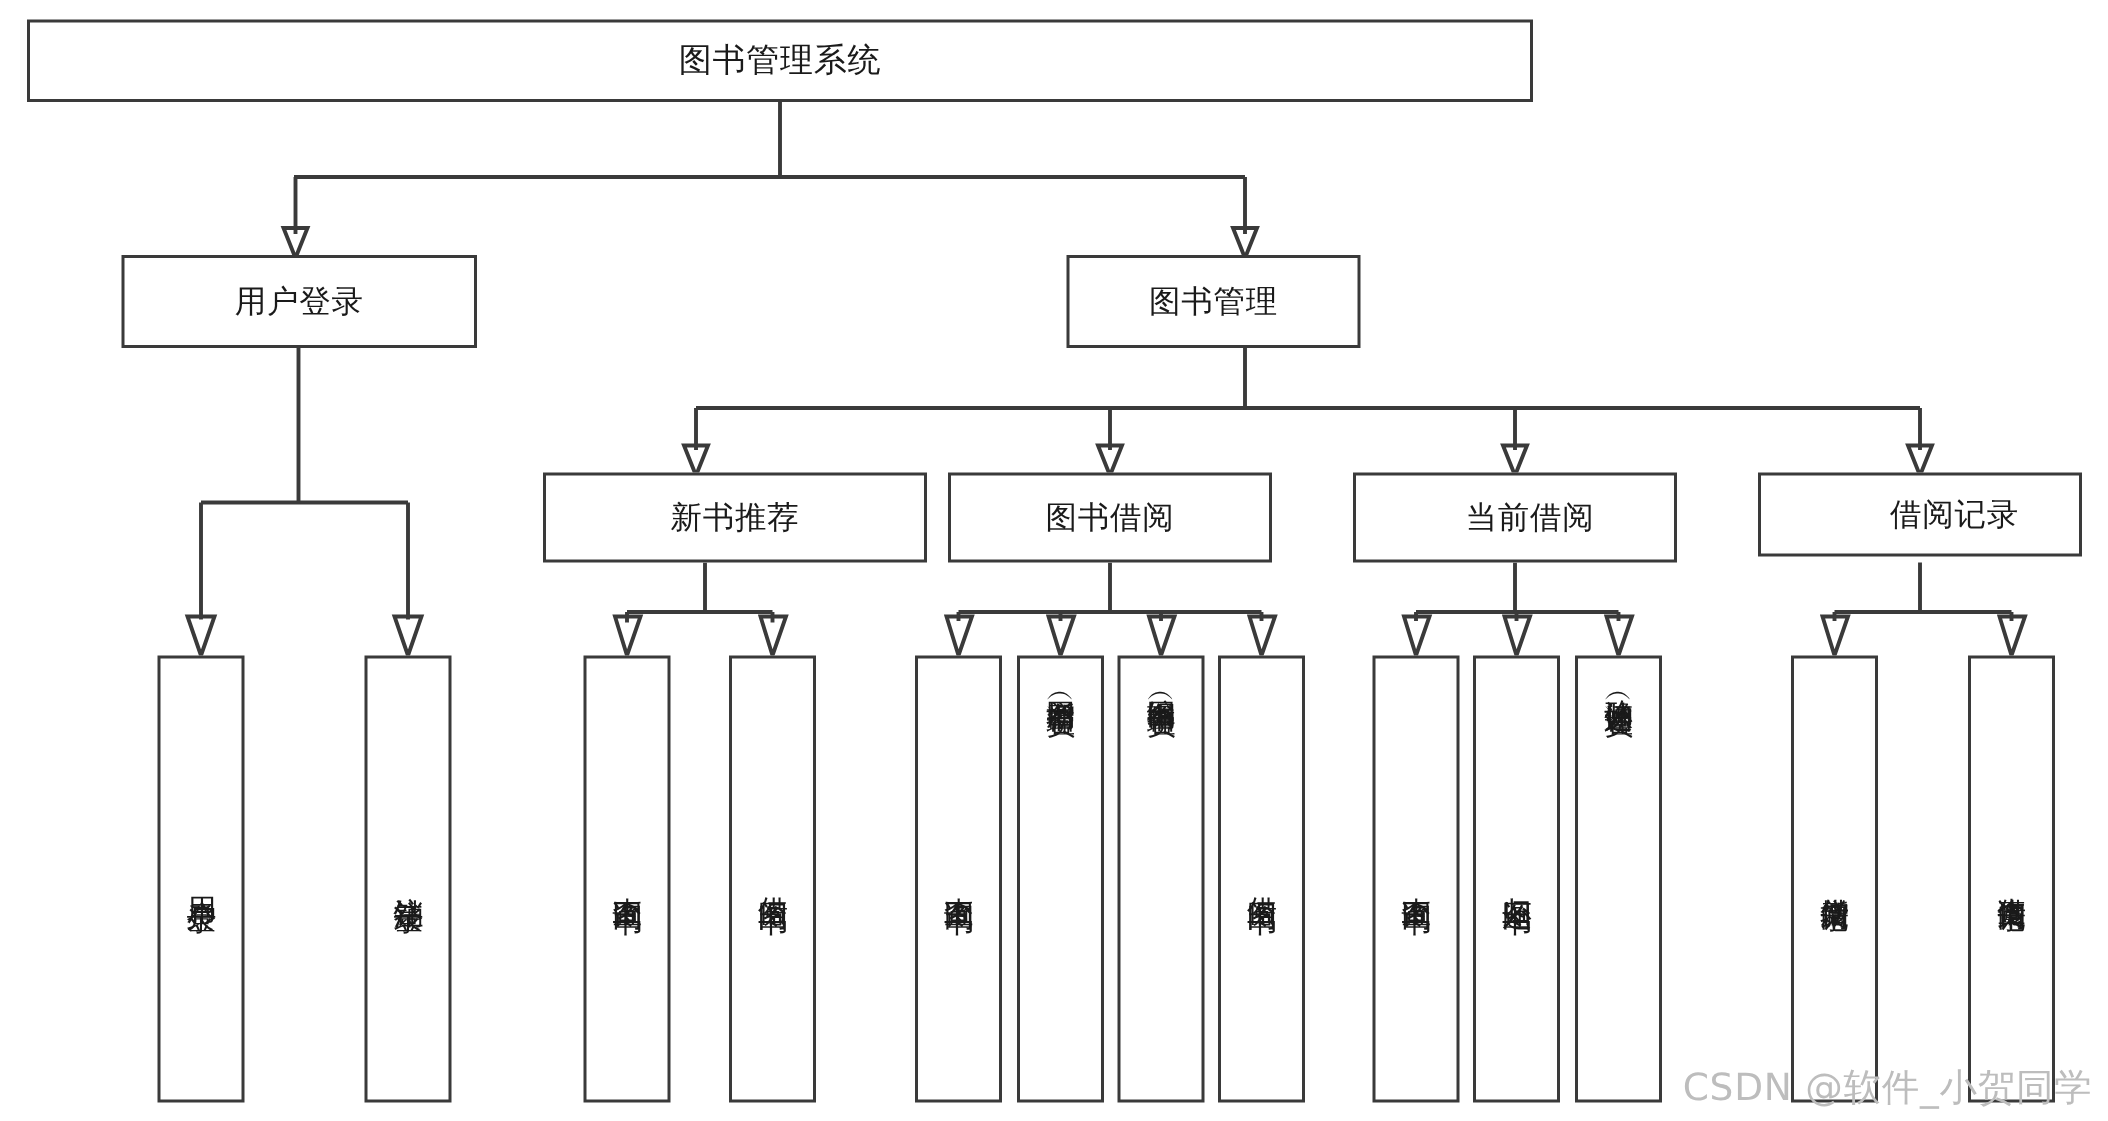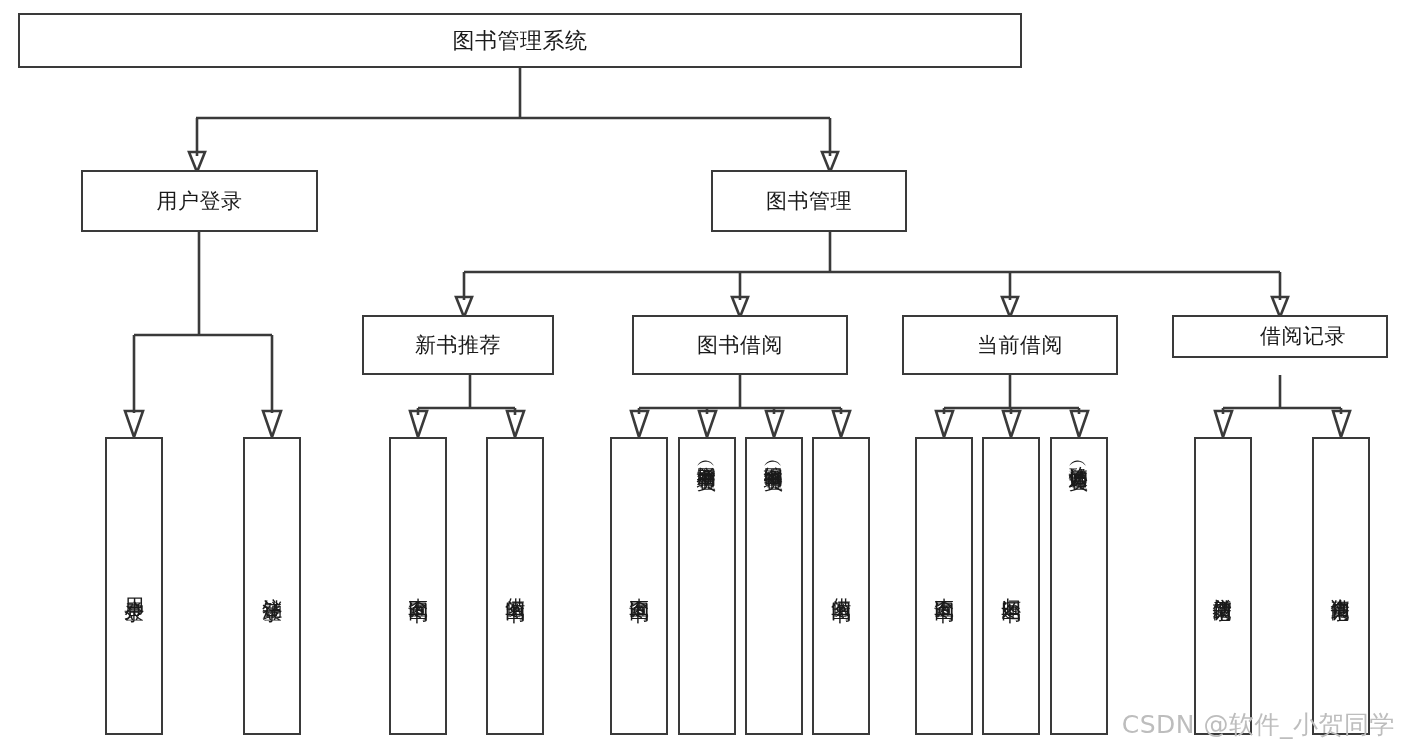--- a/index.html
+++ b/index.html
@@ -149,30 +149,30 @@
     <span class="label">图书管理系统</span>
   </div>
 
   <div class="node horiz" style="left:81px; top:170px; width:237px; height:62px;">
     <span class="label">用户登录</span>
   </div>
   <div class="node horiz" style="left:711px; top:170px; width:196px; height:62px;">
     <span class="label">图书管理</span>
   </div>
 
-  <div class="node horiz" style="left:362px; top:315px; width:192px; height:60px;">
+  <div class="node horiz" style="left:362px; top:315px; width:256px; height:60px;">
     <span class="label">新书推荐</span>
   </div>
   <div class="node horiz" style="left:632px; top:315px; width:216px; height:60px;">
     <span class="label">图书借阅</span>
   </div>
   <div class="node horiz" style="left:902px; top:315px; width:216px; height:60px;padding-left:20px;">
     <span class="label">当前借阅</span>
   </div>
-  <div class="node horiz" style="left:1172px; top:315px; width:216px; height:43px;padding-left:46px;">
+  <div class="node horiz" style="left:1172px; top:315px; width:216px; height:56px;padding-left:46px;">
     <span class="label">借阅记录</span>
   </div>
 
   <div class="node vert" style="left:105px; top:437px; width:58px; height:298px; align-items:center; padding-top:0;">
     <span class="label">用户登录</span>
   </div>
   <div class="node vert" style="left:243px; top:437px; width:58px; height:298px; align-items:center; padding-top:0;">
     <span class="label">注销登录</span>
   </div>
 

